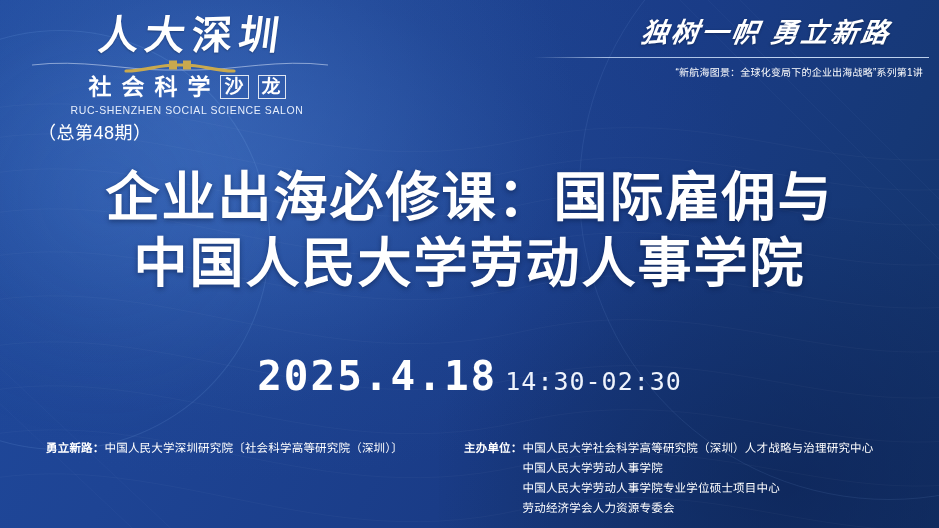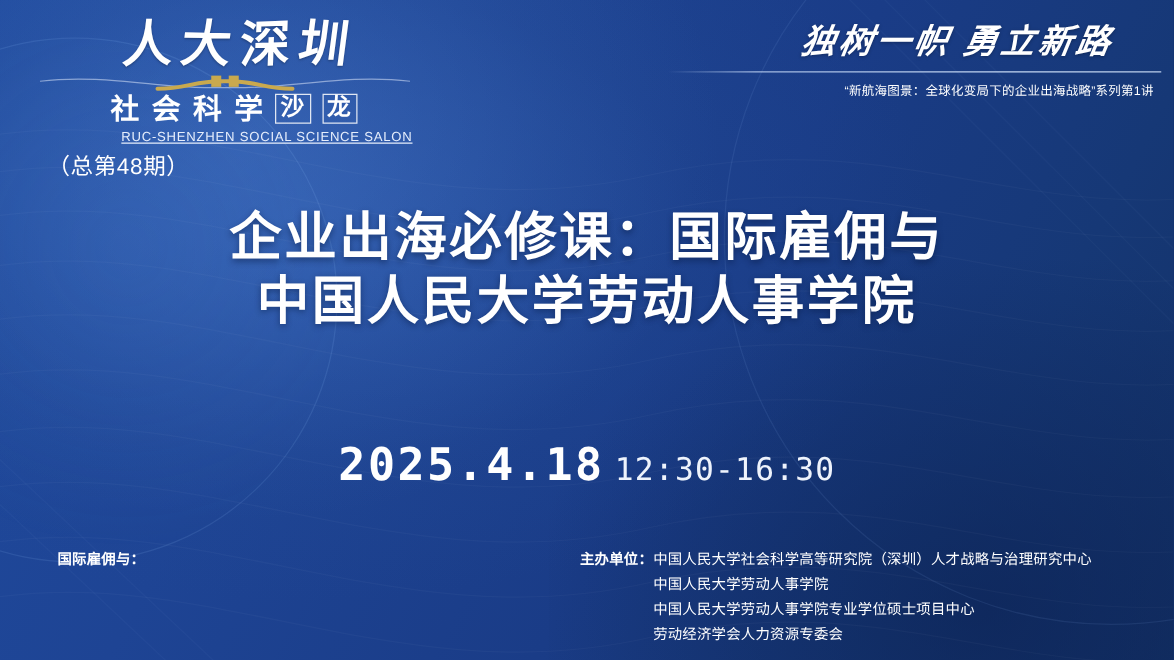--- a/index.html
+++ b/index.html
@@ -117,29 +117,28 @@
     line-height: 1;
     letter-spacing: 1px;
   }
   .logo-sub .boxed {
     border: 1.5px solid rgba(255,255,255,0.85);
     padding: 1px 3px 2px 3px;
     font-size: 19px;
     line-height: 1;
   }
   .logo-en {
-    text-align: right;
+    text-align: center;
     padding-left: 14px;
     margin-top: 5px;
     font-size: 10.5px;
     letter-spacing: 0.6px;
     color: #e6eefc;
     font-weight: 400;
     white-space: nowrap;
-    text-decoration: underline;
   }
 
   .issue {
     position: absolute;
     left: 38px; top: 118px;
     font-size: 18px;
     color: #ffffff;
     letter-spacing: 0.5px;
     z-index: 6;
     font-weight: 500;
@@ -183,41 +182,41 @@
   
   .title {
     position: absolute;
     left: 0; right: 0;
     top: 166px;
     text-align: center;
     z-index: 6;
   }
   .title-line {
     font-family: "Liberation Serif", "DejaVu Serif", serif;
-    font-size: 42px;
+    font-size: 54px;
     font-weight: 700;
     color: #ffffff;
     line-height: 1.22;
     letter-spacing: 2px;
     text-shadow: 0 2px 5px rgba(5,20,55,.45);
     white-space: nowrap;
   }
 
   
   .datetime {
     position: absolute;
     left: 0; right: 0;
     top: 352px;
     text-align: center;
     z-index: 6;
     white-space: nowrap;
   }
   .date-main {
     font-family: "DejaVu Sans Mono", "Liberation Mono", monospace;
-    font-size: 36px;
+    font-size: 41px;
     font-weight: 700;
     color: #ffffff;
     letter-spacing: 2px;
   }
   .date-time {
     font-family: "DejaVu Sans Mono", "Liberation Mono", monospace;
     font-size: 25px;
     font-weight: 400;
     color: #eef3fc;
     letter-spacing: 1px;
@@ -326,26 +325,29 @@
     <div class="tr-rule"></div>
     <div class="series">“新航海图景：全球化变局下的企业出海战略”系列第1讲</div>
   </div>
 
   <div class="title">
     <div class="title-line">企业出海必修课：国际雇佣与</div>
     <div class="title-line">中国人民大学劳动人事学院</div>
   </div>
 
   <div class="datetime">
-    <span class="date-main">2025.4.18</span><span class="date-time">12:30-16:30</span>
+    <span class="date-main">2025.4.18</span><span class="date-time">14:30-02:30</span>
   </div>
 
   <div class="footer">
     <div class="f-col host-col">
-      <div class="f-label">国际雇佣与：</div>
+      <div class="f-label">勇立新路：</div>
+      <div class="f-body">
+        <div class="f-line">中国人民大学深圳研究院〔社会科学高等研究院（深圳）〕</div>
+      </div>
     </div>
 
     <div class="f-col org-col">
       <div class="f-label">主办单位：</div>
       <div class="f-body">
         <div class="f-line">中国人民大学社会科学高等研究院（深圳）人才战略与治理研究中心</div>
         <div class="f-line">中国人民大学劳动人事学院</div>
         <div class="f-line">中国人民大学劳动人事学院专业学位硕士项目中心</div>
         <div class="f-line">劳动经济学会人力资源专委会</div>
       </div>

